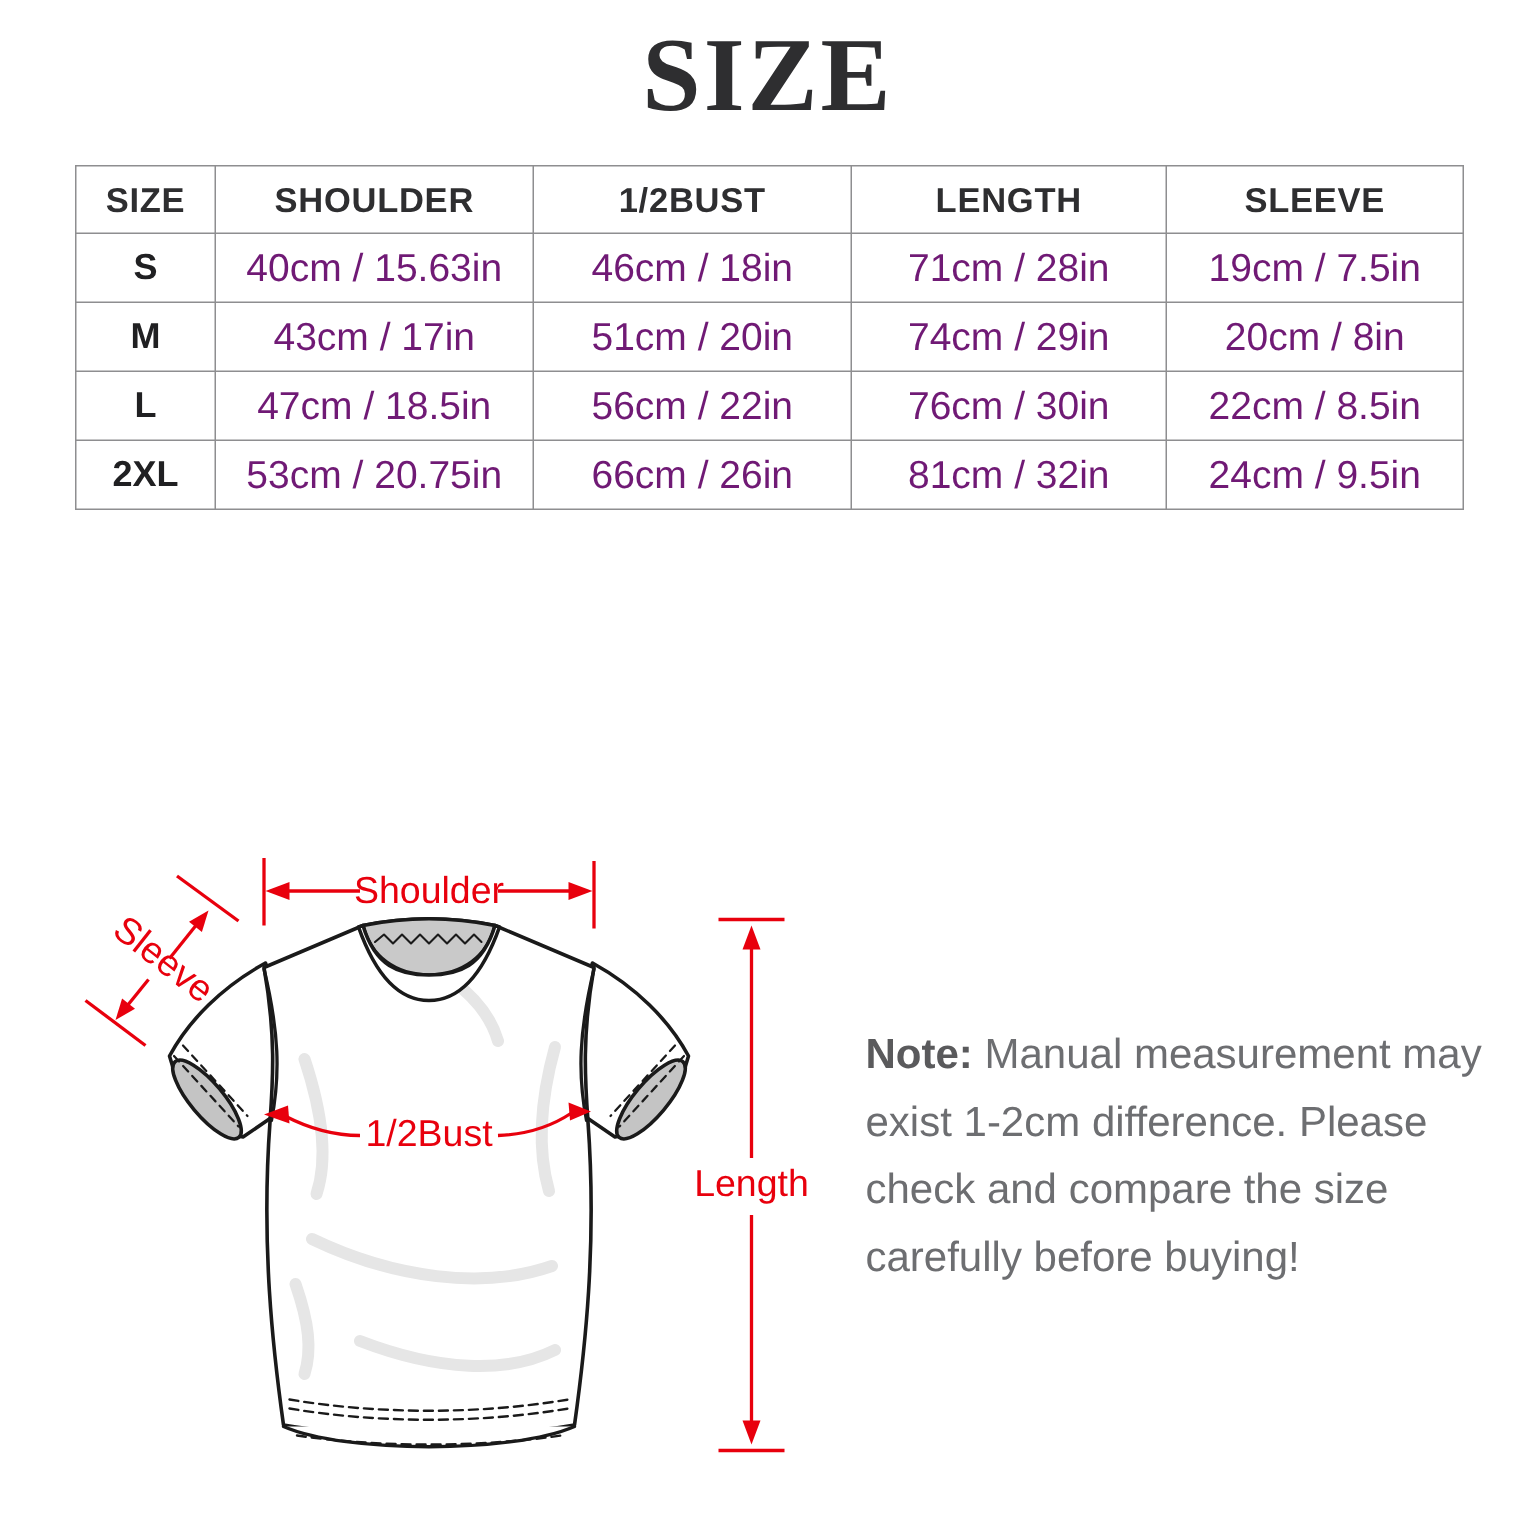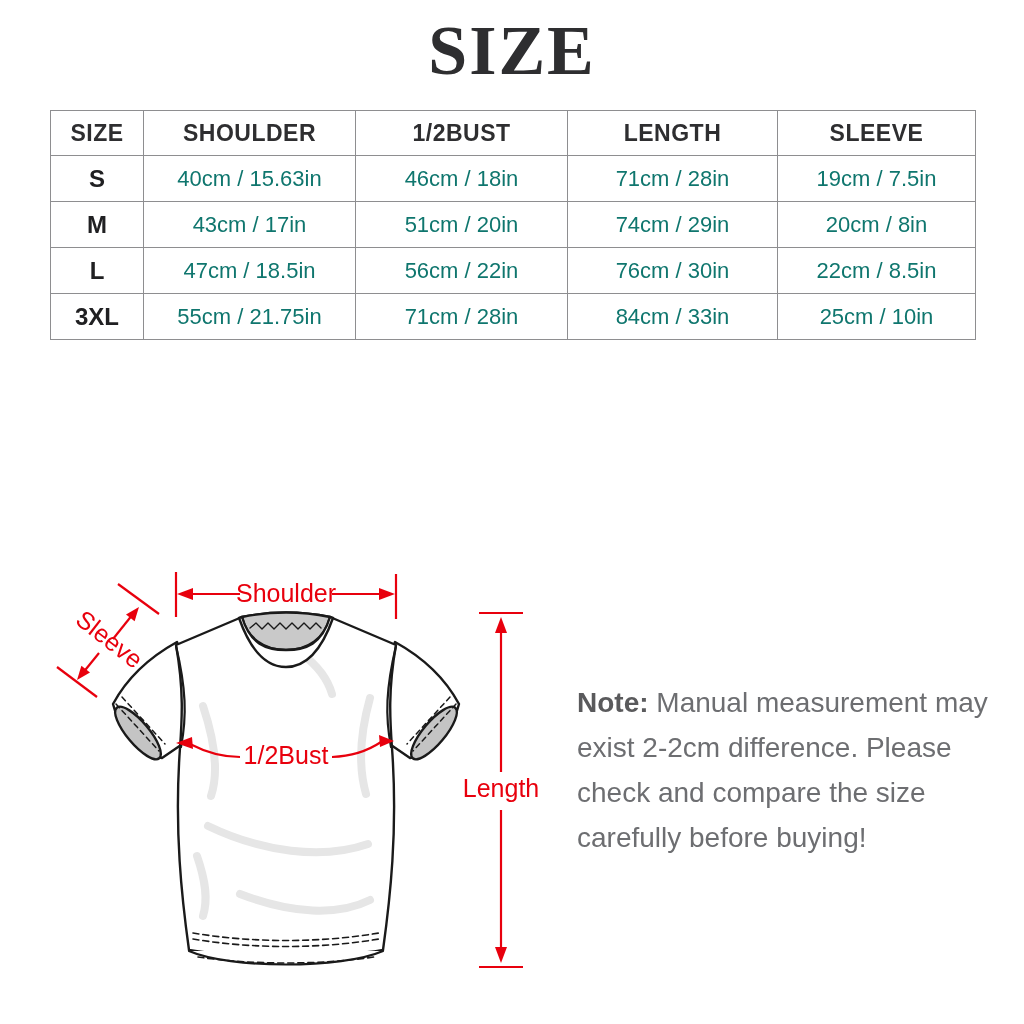--- a/index.html
+++ b/index.html
@@ -16,21 +16,21 @@
     position:absolute;left:50px;top:110px;width:925px;
     border-collapse:collapse;table-layout:fixed;
   }
   .size-table th,.size-table td{
     border:1px solid #8e8e90;text-align:center;vertical-align:middle;padding:0;
     overflow:hidden;white-space:nowrap;
   }
   .size-table th{
     height:44px;font-size:23px;font-weight:bold;color:#2e2e30;letter-spacing:.5px;
   }
-  .size-table td{height:45px;font-size:22px;color:#0f766e;}
+  .size-table td{height:45px;font-size:26px;color:#701a75;}
   .size-table td.size-col{font-weight:bold;color:#202022;font-size:24px;}
   svg.diagram{position:absolute;left:0;top:555px;}
   .note{
     position:absolute;left:577px;top:680px;width:420px;
     font-size:28px;line-height:45px;color:#6d6e71;text-align:left;
   }
   .note b{color:#5a5a5c;text-align:right;}
 </style>
 </head>
 <body>
@@ -70,25 +70,25 @@
       <td>20cm / 8in</td>
     </tr>
     <tr>
       <td class="size-col">L</td>
       <td>47cm / 18.5in</td>
       <td>56cm / 22in</td>
       <td>76cm / 30in</td>
       <td>22cm / 8.5in</td>
     </tr>
     <tr>
-      <td class="size-col">3XL</td>
-      <td>55cm / 21.75in</td>
-      <td>71cm / 28in</td>
-      <td>84cm / 33in</td>
-      <td>25cm / 10in</td>
+      <td class="size-col">2XL</td>
+      <td>53cm / 20.75in</td>
+      <td>66cm / 26in</td>
+      <td>81cm / 32in</td>
+      <td>24cm / 9.5in</td>
     </tr>
   </tbody>
 </table>
 
 <svg class="diagram" width="580" height="469" viewBox="0 555 580 469" style="font-family:'Liberation Sans',sans-serif;">
 
   <g stroke="#1a1a1a" stroke-width="2.4" stroke-linejoin="round" stroke-linecap="round" fill="none">
 
     <path d="M177,642 C148,658 126,680 113,704 L116,714 C130,744 146,756 162,758 L181,745 C191,708 189,672 177,642 Z" fill="#ffffff"></path>
     <ellipse cx="0" cy="0" rx="33" ry="11" transform="translate(138,733) rotate(50)" fill="#c4c4c4"></ellipse>
@@ -159,13 +159,13 @@
       <polygon points="501,617 495,633 507,633" fill="#e8000d" stroke="none"></polygon>
       <line x1="501" y1="629" x2="501" y2="772"></line>
       <line x1="501" y1="810" x2="501" y2="953"></line>
       <polygon points="501,963 495,947 507,947" fill="#e8000d" stroke="none"></polygon>
       <line x1="479" y1="967" x2="523" y2="967"></line>
     </g>
     <text x="501" y="797" text-anchor="middle" font-size="25" fill="#e8000d" stroke="none">Length</text>
   </g>
 </svg>
 
-<div class="note"><b>Note:</b><span> Manual measurement may exist 2-2cm difference. Please check and compare the size carefully before buying!</span></div>
+<div class="note"><b>Note:</b><span> Manual measurement may exist 1-2cm difference. Please check and compare the size carefully before buying!</span></div>
 
 </body></html>

